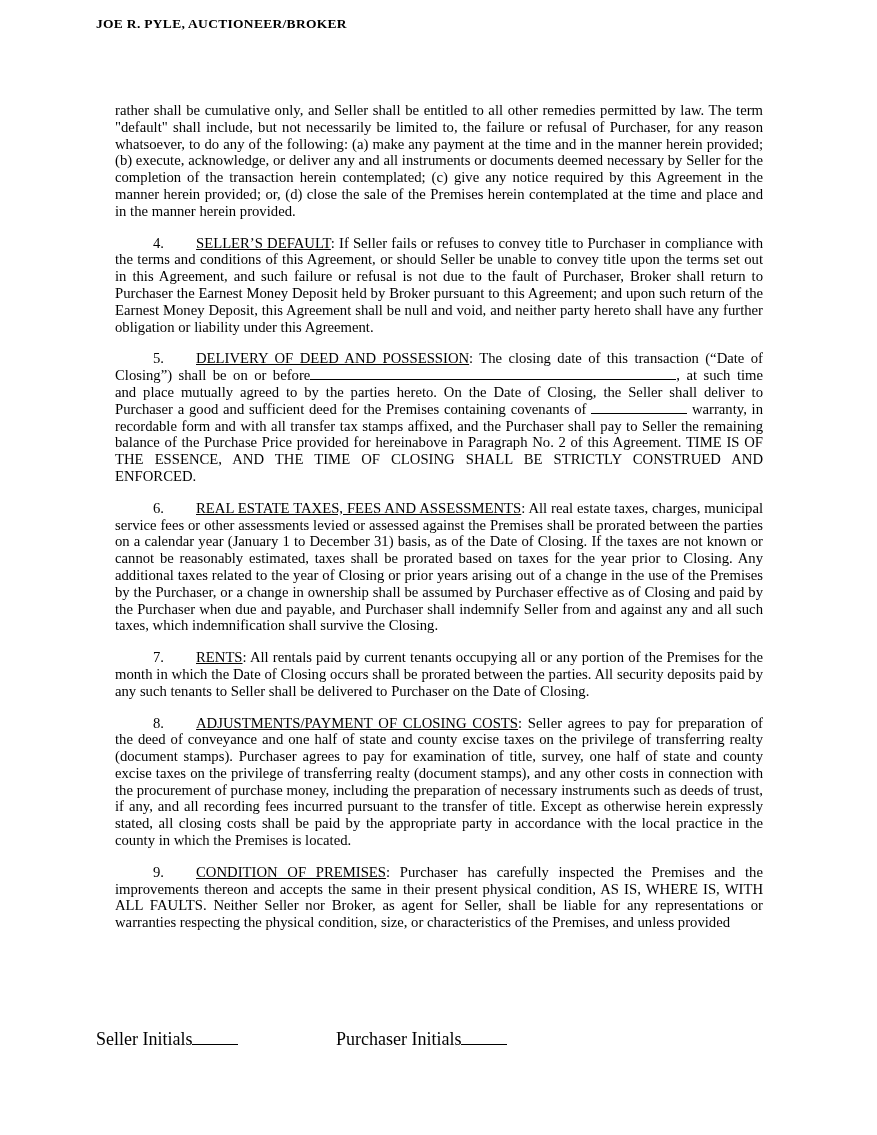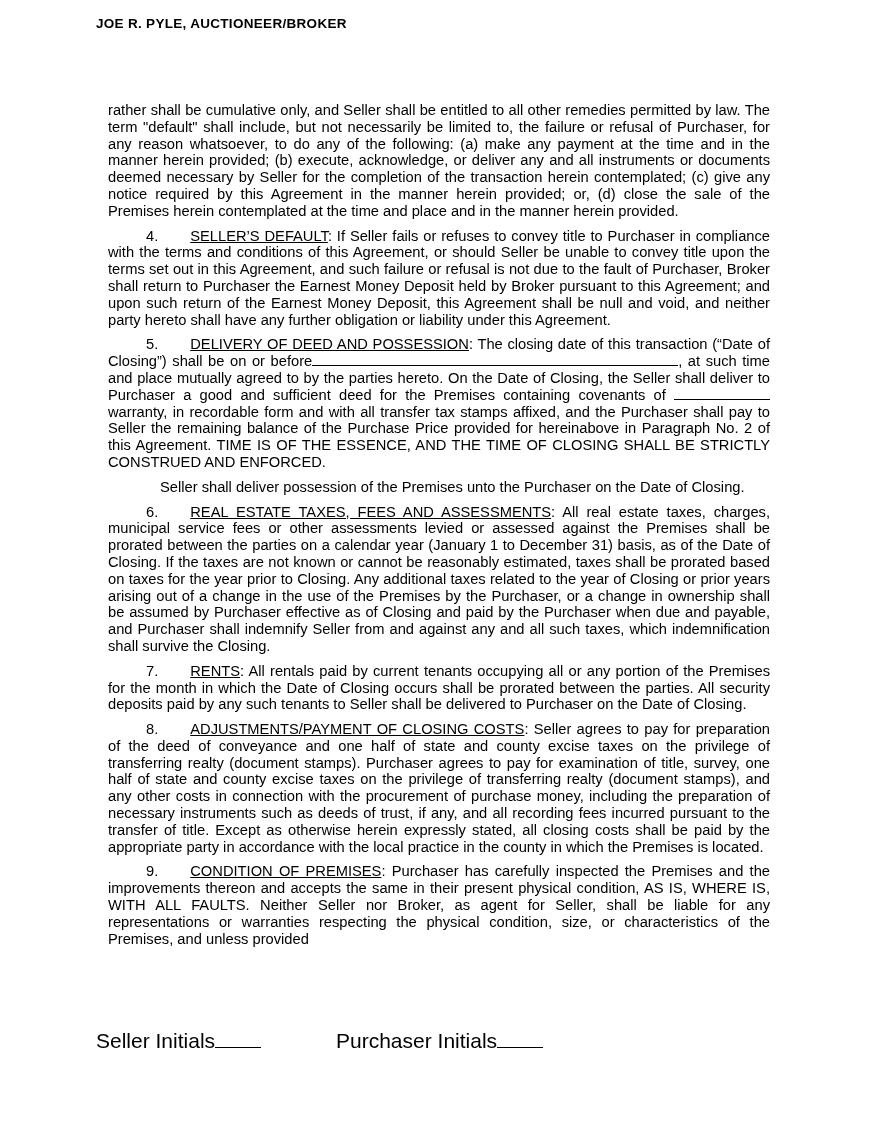--- a/index.html
+++ b/index.html
@@ -2,80 +2,79 @@
 <html><head>
 <meta charset="utf-8">
 <style>
   html, body { margin: 0; padding: 0; background: #ffffff; }
   .page {
     position: relative;
     width: 877px;
     height: 1135px;
     background: #ffffff;
     color: #000000;
-    font-family: Liberation Sans, sans-serif;
+    font-family: Liberation Serif, serif;
     overflow: hidden;
   }
   .doc-header {
     position: absolute;
     left: 96px;
     top: 16px;
     font-size: 13.5px;
     font-weight: bold;
     letter-spacing: 0.3px;
   }
   .content {
     position: absolute;
     left: 100px;
     top: 102px;
     width: 678px;
     font-size: 14.7px;
     line-height: 16.8px;
     text-align: justify;
   }
-  .content p { margin: 8px; }
+  .content p { margin: 15px; }
   .para { margin-top: 17px; }
   .para.first { margin-top: 0; }
   .numbered { text-indent: 38px; }
   .indent1 { text-indent: 52px; }
   .tab { display: inline-block; width: 32px; }
   .head { text-decoration: underline; }
   .blank {
     display: inline-block;
     border-bottom: 1px solid #000;
     height: 12px;
     vertical-align: baseline;
   }
   .blank-date { width: 366px; }
   .blank-warranty { width: 96px; }
   .blank-initials { width: 46px; }
   .footer-item {
     position: absolute;
     top: 1029px;
-    font-size: 21px;
+    font-size: 18px;
   }
   .footer-seller { left: 96px; }
   .footer-purchaser { left: 336px; }
 </style>
 </head>
 <body>
 
 <div class="page">
 
   <div class="doc-header">JOE R. PYLE, AUCTIONEER/BROKER</div>
 
   <div class="content">
 
     <p class="para first">rather shall be cumulative only, and Seller shall be entitled to all other remedies permitted by law. The term "default" shall include, but not necessarily be limited to, the failure or refusal of Purchaser, for any reason whatsoever, to do any of the following: (a) make any payment at the time and in the manner herein provided; (b) execute, acknowledge, or deliver any and all instruments or documents deemed necessary by Seller for the completion of the transaction herein contemplated; (c) give any notice required by this Agreement in the manner herein provided; or, (d) close the sale of the Premises herein contemplated at the time and place and in the manner herein provided.</p>
 
     <p class="para numbered"><span>4.</span><span class="tab"></span><span class="head">SELLER’S DEFAULT</span><span>:  If Seller fails or refuses to convey title to Purchaser in compliance with the terms and conditions of this Agreement, or should Seller be unable to convey title upon the terms set out in this Agreement, and such failure or refusal is not due to the fault of Purchaser, Broker shall return to Purchaser the Earnest Money Deposit held by Broker pursuant to this Agreement; and upon such return of the Earnest Money Deposit, this Agreement shall be null and void, and neither party hereto shall have any further obligation or liability under this Agreement.</span></p>
 
     <p class="para numbered"><span>5.</span><span class="tab"></span><span class="head">DELIVERY OF DEED AND POSSESSION</span><span>: The closing date of this transaction (“Date of Closing”) shall be on or before</span><span class="blank blank-date"></span><span>, at such time and place mutually agreed to by the parties hereto. On the Date of Closing, the Seller shall deliver to Purchaser a good and sufficient deed for the Premises containing covenants of </span><span class="blank blank-warranty"></span><span> warranty, in recordable form and with all transfer tax stamps affixed, and the Purchaser shall pay to Seller the remaining balance of the Purchase Price provided for hereinabove in Paragraph No. 2 of this Agreement. TIME IS OF THE ESSENCE, AND THE TIME OF CLOSING SHALL BE STRICTLY CONSTRUED AND ENFORCED.</span></p>
 
-    <p class="para indent1">Seller shall deliver possession of the Premises unto the Purchaser on the Date of Closing.</p>
 
     <p class="para numbered"><span>6.</span><span class="tab"></span><span class="head">REAL ESTATE TAXES, FEES AND ASSESSMENTS</span><span>: All real estate taxes, charges, municipal service fees or other assessments levied or assessed against the Premises shall be prorated between the parties on a calendar year (January 1 to December 31) basis, as of the Date of Closing. If the taxes are not known or cannot be reasonably estimated, taxes shall be prorated based on taxes for the year prior to Closing. Any additional taxes related to the year of Closing or prior years arising out of a change in the use of the Premises by the Purchaser, or a change in ownership shall be assumed by Purchaser effective as of Closing and paid by the Purchaser when due and payable, and Purchaser shall indemnify Seller from and against any and all such taxes, which indemnification shall survive the Closing.</span></p>
 
     <p class="para numbered"><span>7.</span><span class="tab"></span><span class="head">RENTS</span><span>: All rentals paid by current tenants occupying all or any portion of the Premises for the month in which the Date of Closing occurs shall be prorated between the parties. All security deposits paid by any such tenants to Seller shall be delivered to Purchaser on the Date of Closing.</span></p>
 
     <p class="para numbered"><span>8.</span><span class="tab"></span><span class="head">ADJUSTMENTS/PAYMENT OF CLOSING COSTS</span><span>:  Seller agrees to pay for preparation of the deed of conveyance and one half of state and county excise taxes on the privilege of transferring realty (document stamps). Purchaser agrees to pay for examination of title, survey, one half of state and county excise taxes on the privilege of transferring realty (document stamps), and any other costs in connection with the procurement of purchase money, including the preparation of necessary instruments such as deeds of trust, if any, and all recording fees incurred pursuant to the transfer of title. Except as otherwise herein expressly stated, all closing costs shall be paid by the appropriate party in accordance with the local practice in the county in which the Premises is located.</span></p>
 
     <p class="para numbered"><span>9.</span><span class="tab"></span><span class="head">CONDITION OF PREMISES</span><span>: Purchaser has carefully inspected the Premises and the improvements thereon and accepts the same in their present physical condition, AS IS, WHERE IS, WITH ALL FAULTS. Neither Seller nor Broker, as agent for Seller, shall be liable for any representations or warranties respecting the physical condition, size, or characteristics of the Premises, and unless provided</span></p>
 
   </div>

